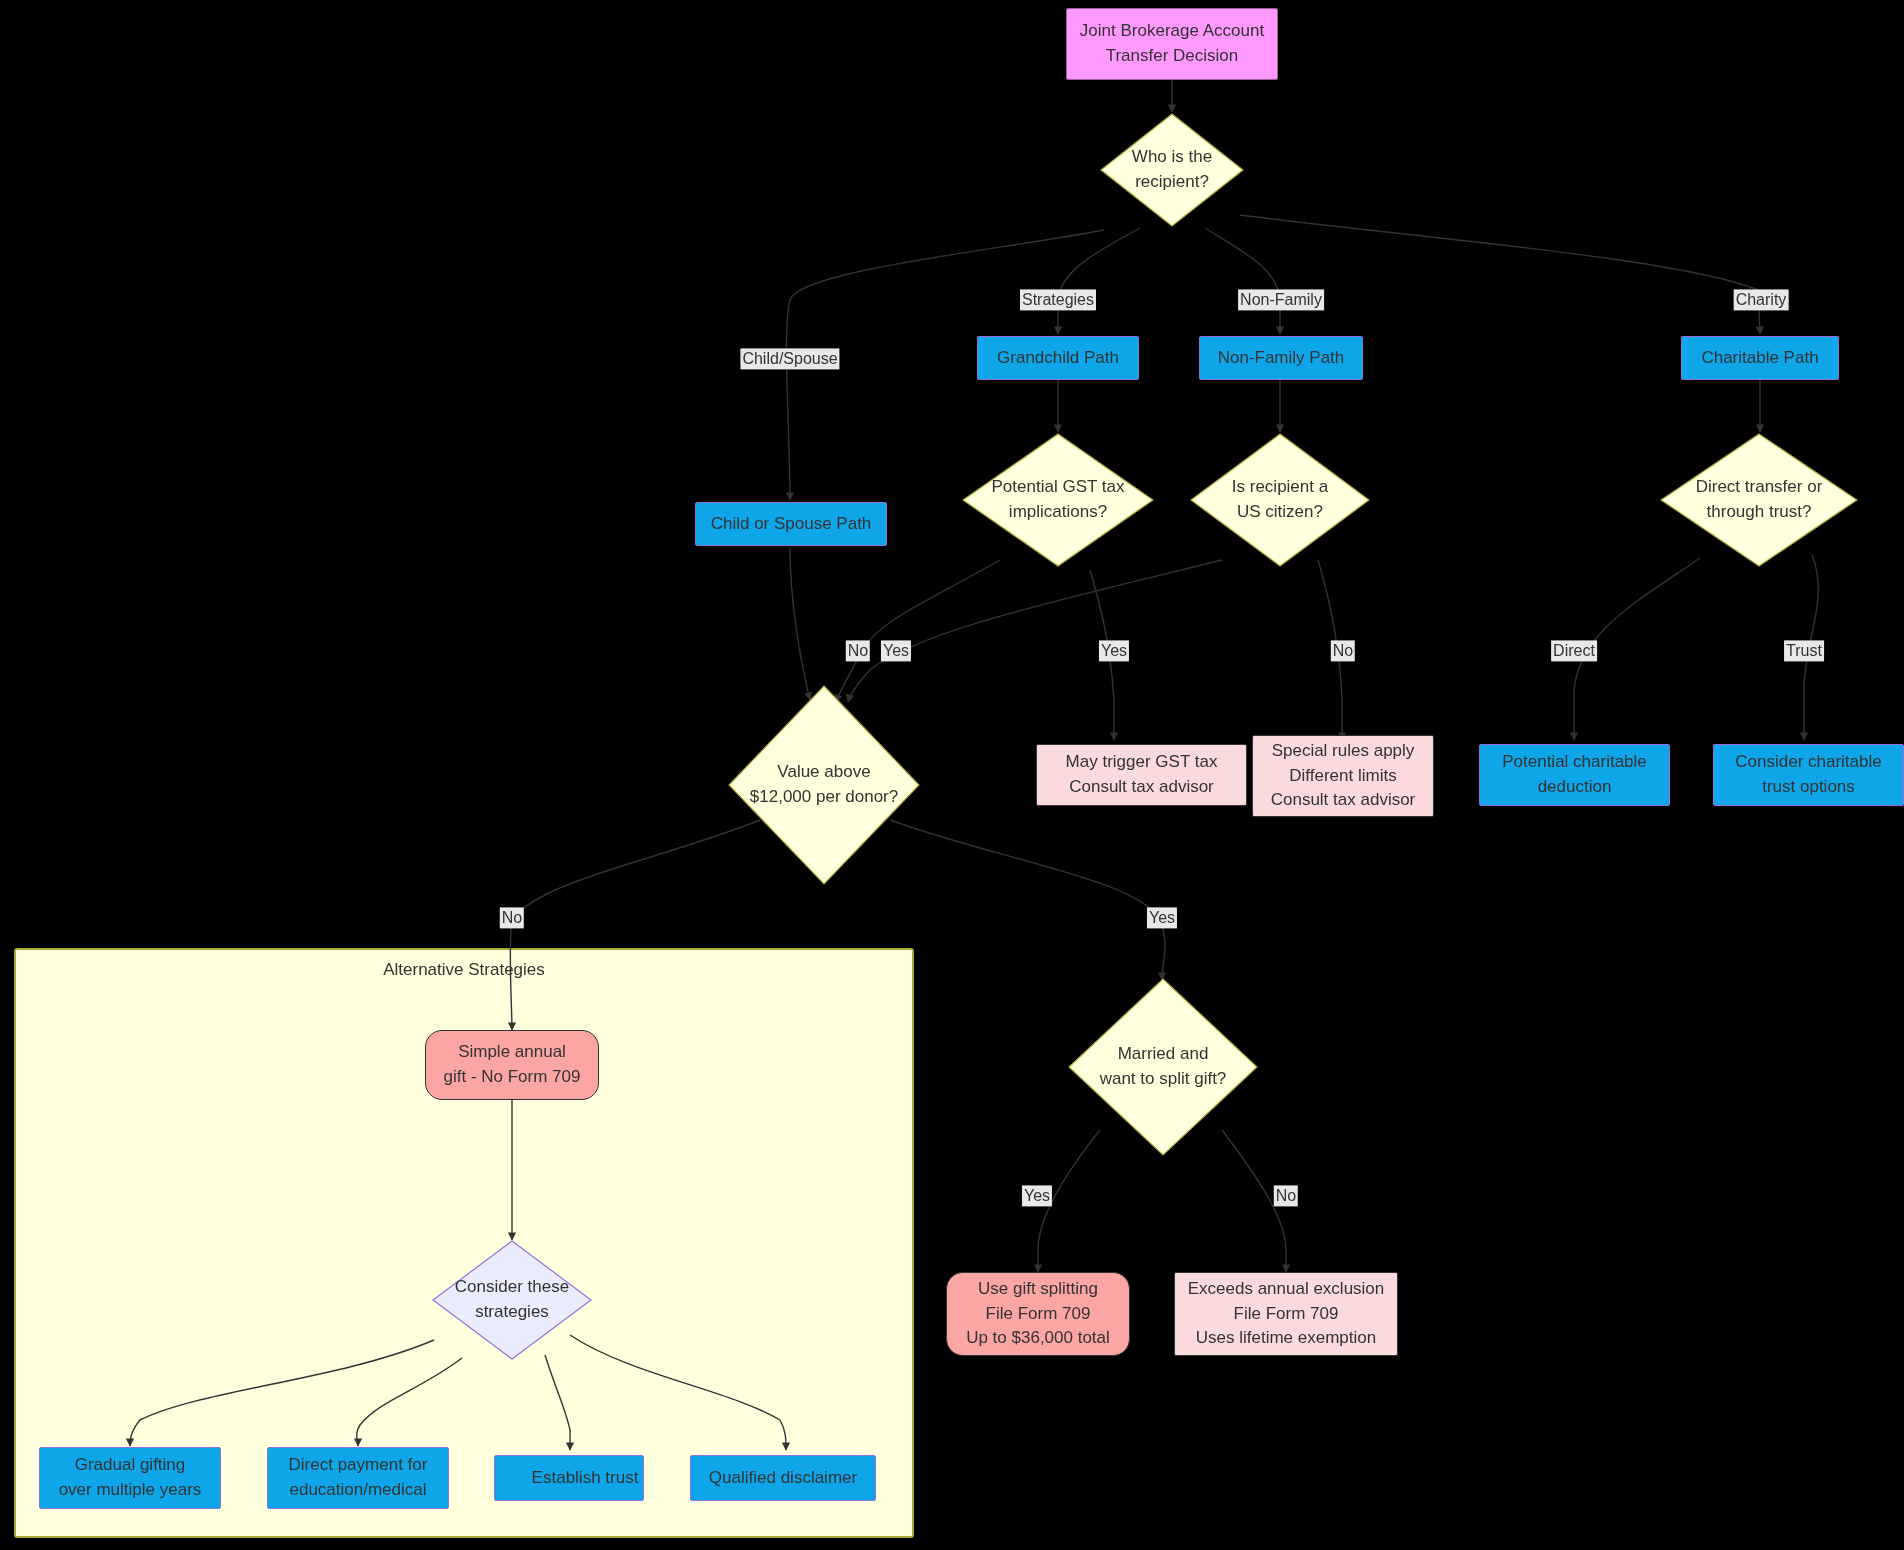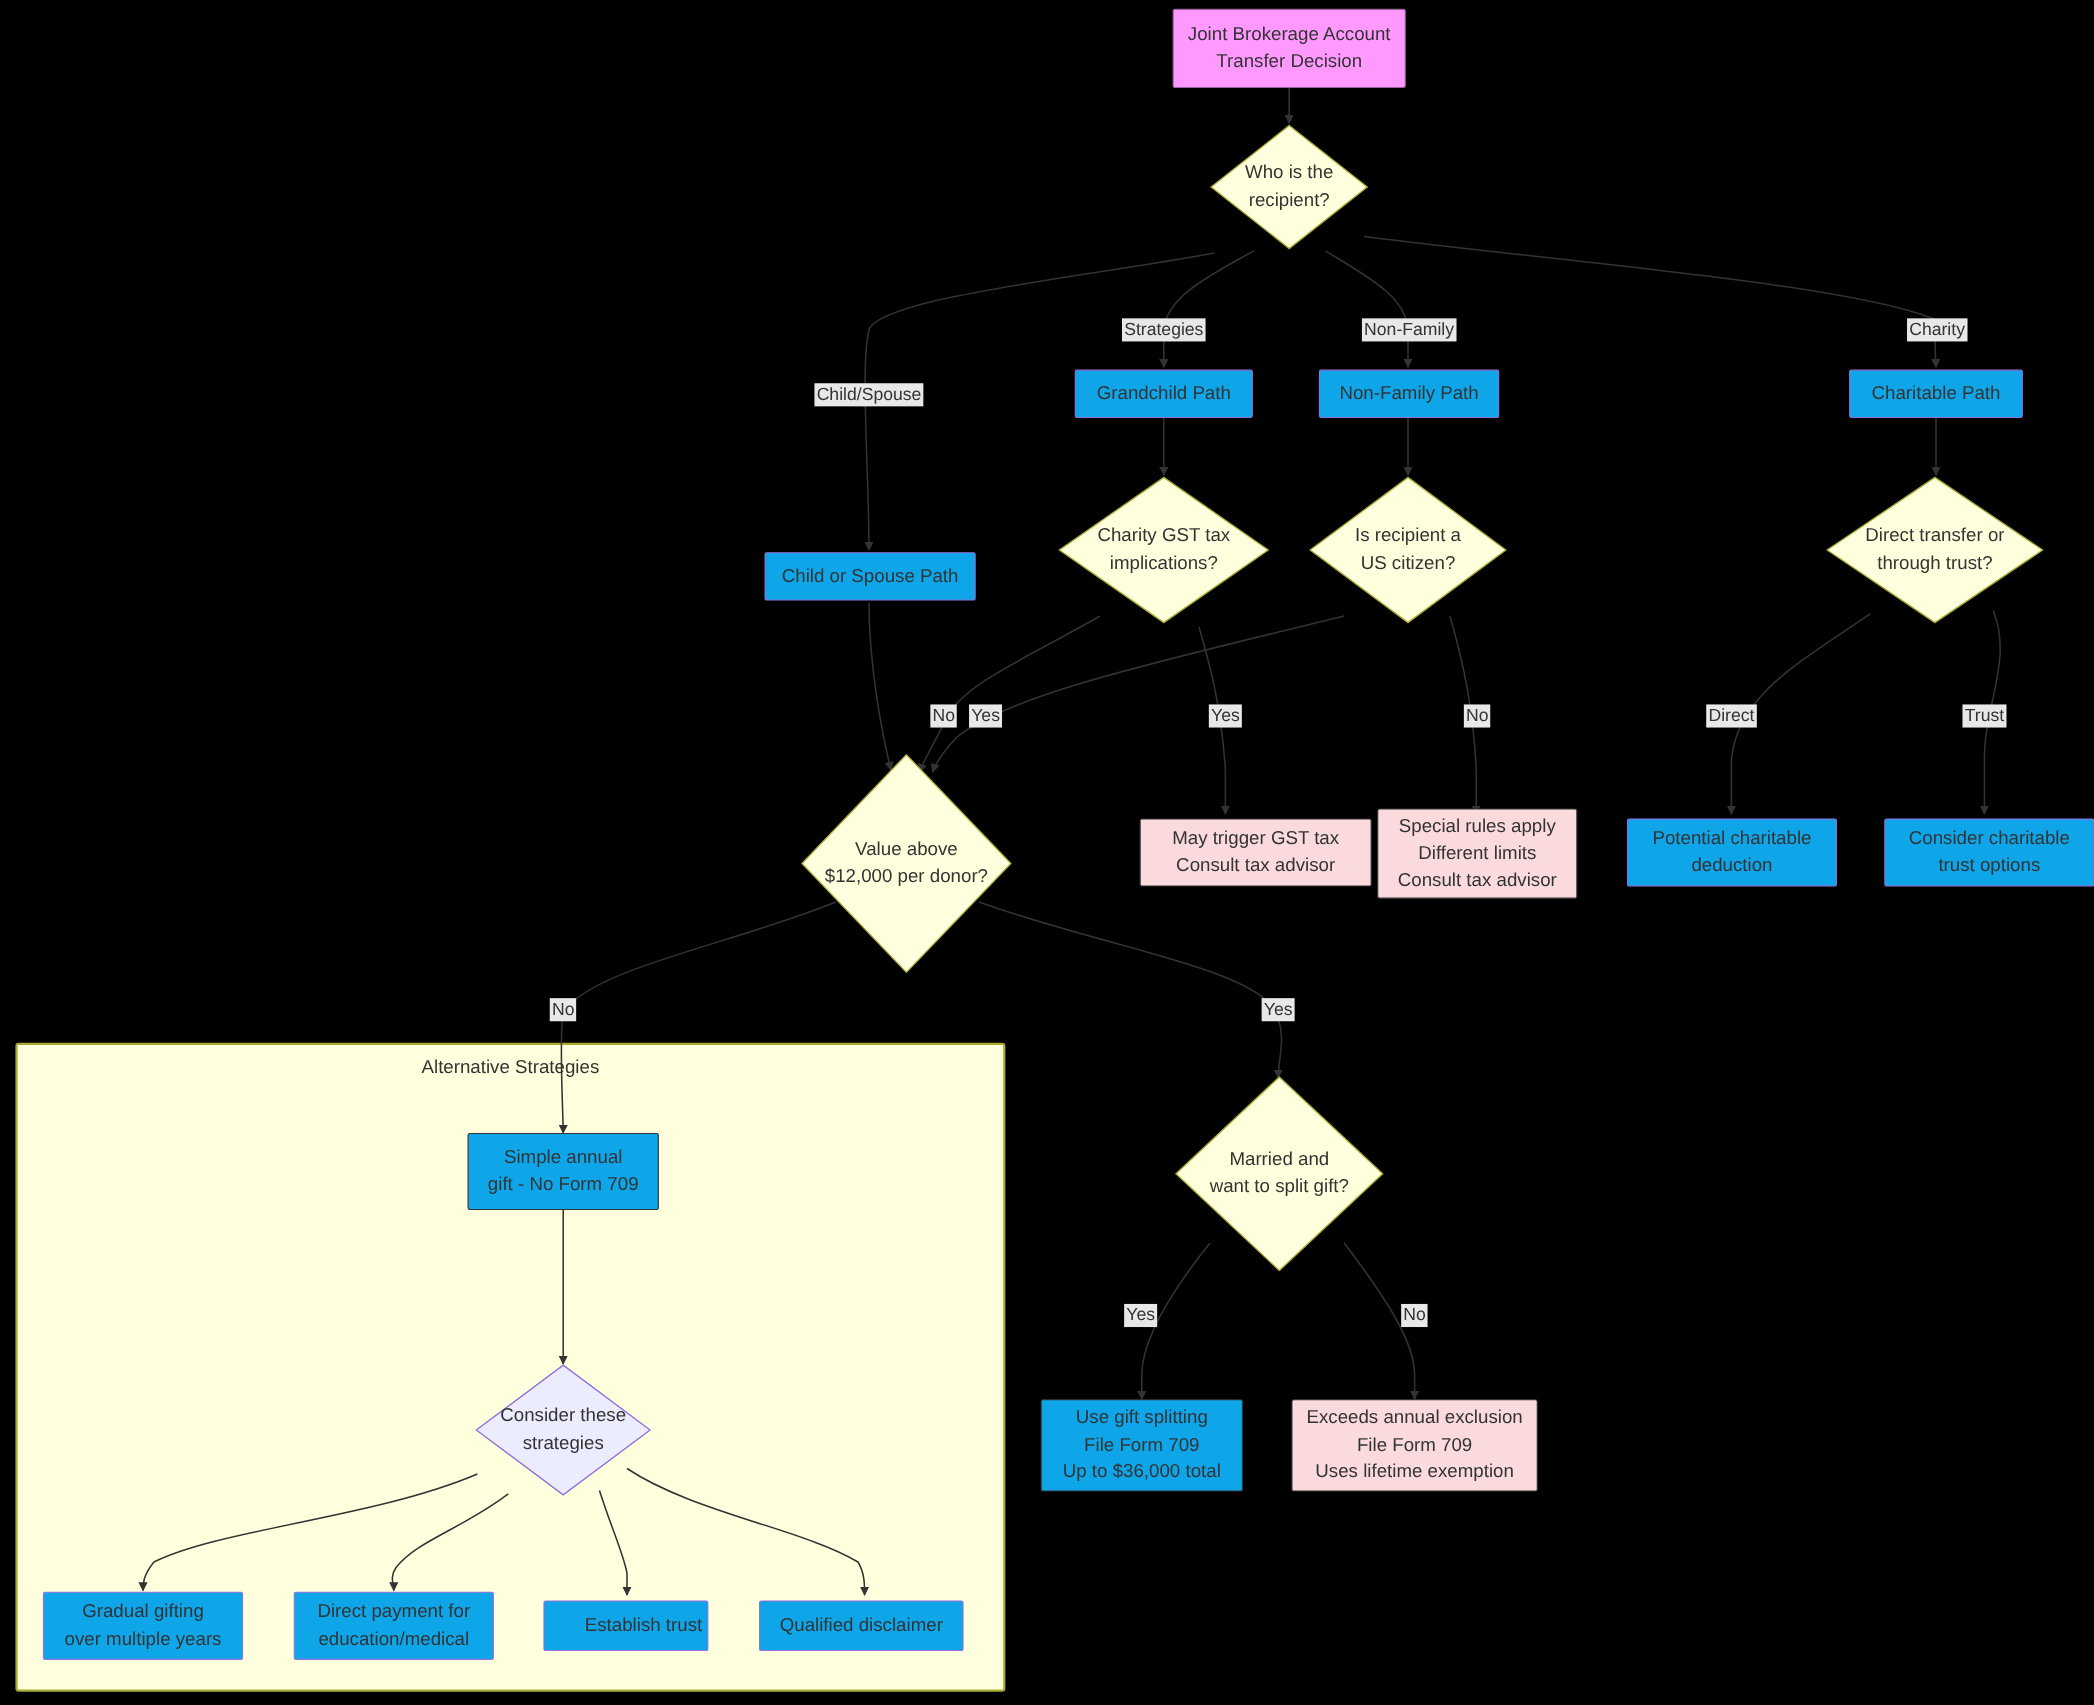--- a/index.html
+++ b/index.html
@@ -44,22 +44,23 @@
   }
   .rect.start {
     background: #ff99ff;
     border-color: #99619c;
   }
   .rect.warn {
     background: #fadadd;
     border-color: #333333;
   }
   .rect.good {
-    background: #0ea5e9;
+    background: #fca5a5;
     border-color: #333333;
+    border-radius: 17px;
   }
   .diamond-wrap {
     position: absolute;
   }
   .diamond-shape {
     position: absolute;
     left: 0; top: 0;
     width: 100%; height: 100%;
   }
   .diamond-label {
@@ -188,21 +189,21 @@
   <div class="node rect" style="left:1199px; top:336px; width:164px; height:44px;">Non-Family Path</div>
 
   <div class="node rect" style="left:1681px; top:336px; width:158px; height:44px;">Charitable Path</div>
 
   <div class="node rect" style="left:695px; top:502px; width:192px; height:44px;">Child or Spouse Path</div>
 
   <div class="diamond-wrap" style="left:962px; top:433px; width:192px; height:134px;">
     <svg class="diamond-shape" viewBox="0 0 192 134" preserveAspectRatio="none">
       <polygon points="96,1 191,67 96,133 1,67" fill="#ffffde" stroke="#aaaa33" stroke-width="1.2"></polygon>
     </svg>
-    <div class="diamond-label">Charity GST tax
+    <div class="diamond-label">Potential GST tax
 implications?</div>
   </div>
 
   <div class="diamond-wrap" style="left:1190px; top:433px; width:180px; height:134px;">
     <svg class="diamond-shape" viewBox="0 0 180 134" preserveAspectRatio="none">
       <polygon points="90,1 179,67 90,133 1,67" fill="#ffffde" stroke="#aaaa33" stroke-width="1.2"></polygon>
     </svg>
     <div class="diamond-label">Is recipient a
 US citizen?</div>
   </div>

